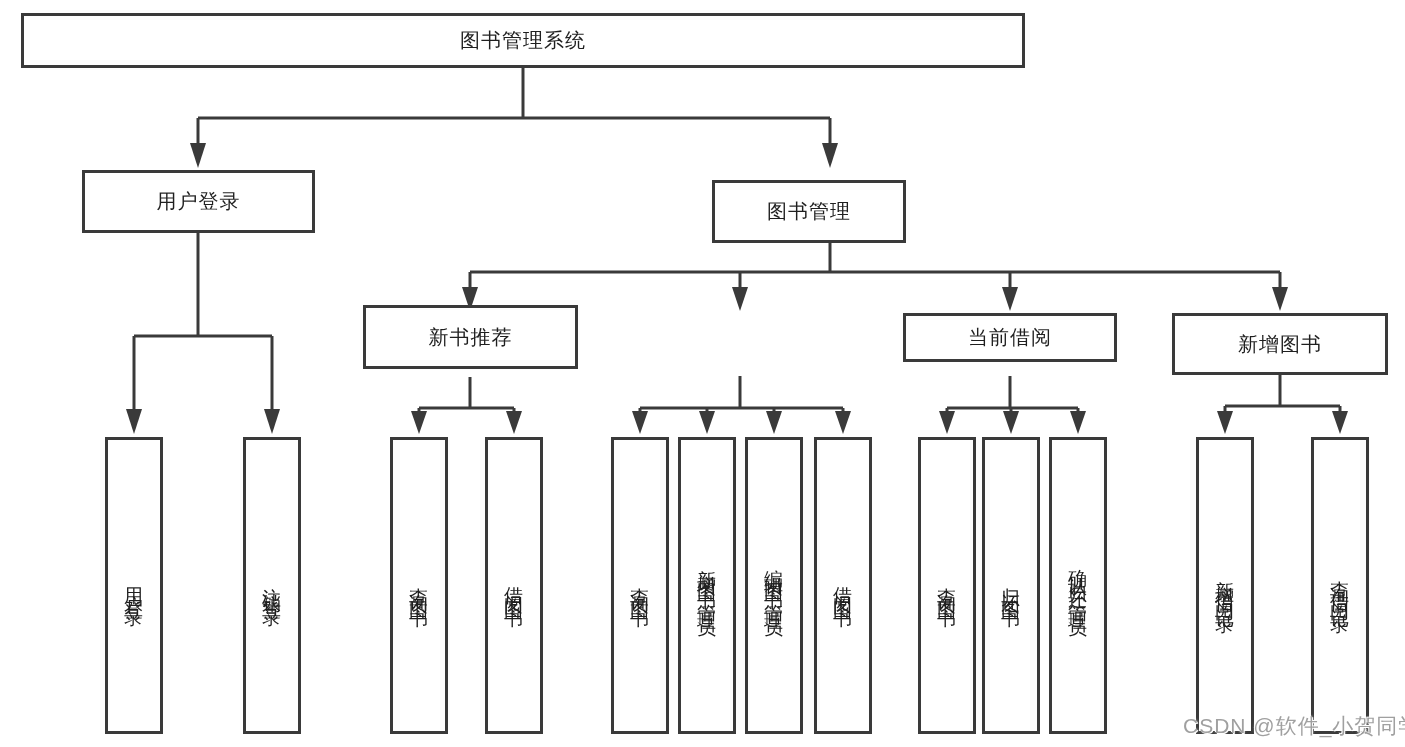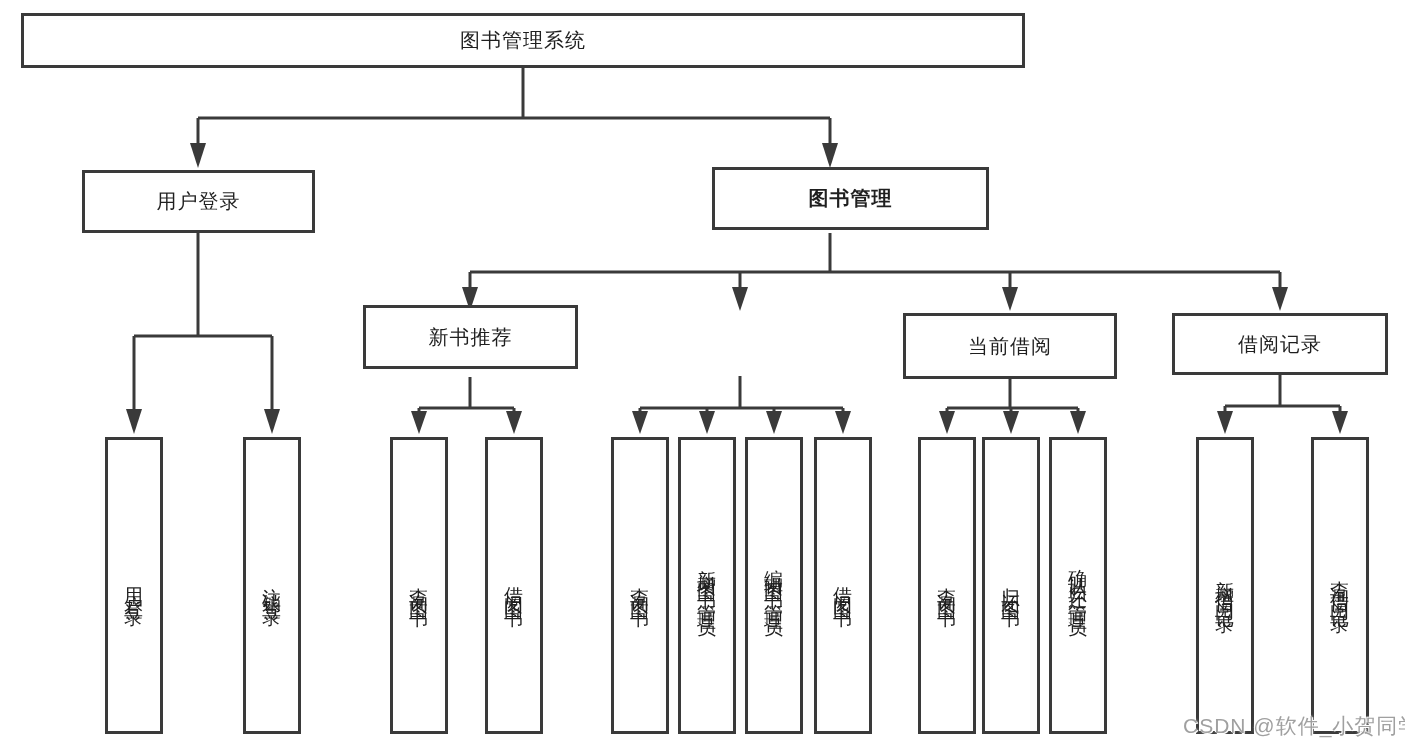--- a/index.html
+++ b/index.html
@@ -111,32 +111,32 @@
       <polygon points="1332,411 1348,411 1340,434" fill="#3a3a3a" stroke="none"></polygon>
   </svg>
 
   <div class="node h-node" style="left:21px;top:13px;width:1004px;height:55px;">
     <span>图书管理系统</span>
   </div>
 
   <div class="node h-node" style="left:82px;top:170px;width:233px;height:63px;">
     <span>用户登录</span>
   </div>
-  <div class="node h-node" style="left:712px;top:167px;width:277px;height:63px;font-weight:bold;">
+  <div class="node h-node" style="left:712px;top:180px;width:194px;height:63px;">
     <span>图书管理</span>
   </div>
 
   <div class="node h-node" style="left:363px;top:305px;width:215px;height:64px;">
     <span>新书推荐</span>
   </div>
-  <div class="node h-node" style="left:903px;top:313px;width:214px;height:66px;">
+  <div class="node h-node" style="left:903px;top:313px;width:214px;height:49px;">
     <span>当前借阅</span>
   </div>
   <div class="node h-node" style="left:1172px;top:313px;width:216px;height:62px;">
-    <span>借阅记录</span>
+    <span>新增图书</span>
   </div>
 
   <div class="node leaf" style="left:105px;">
     <span>用户登录</span>
   </div>
   <div class="node leaf" style="left:243px;">
     <span>注销登录</span>
   </div>
 
   <div class="node leaf" style="left:390px;">

